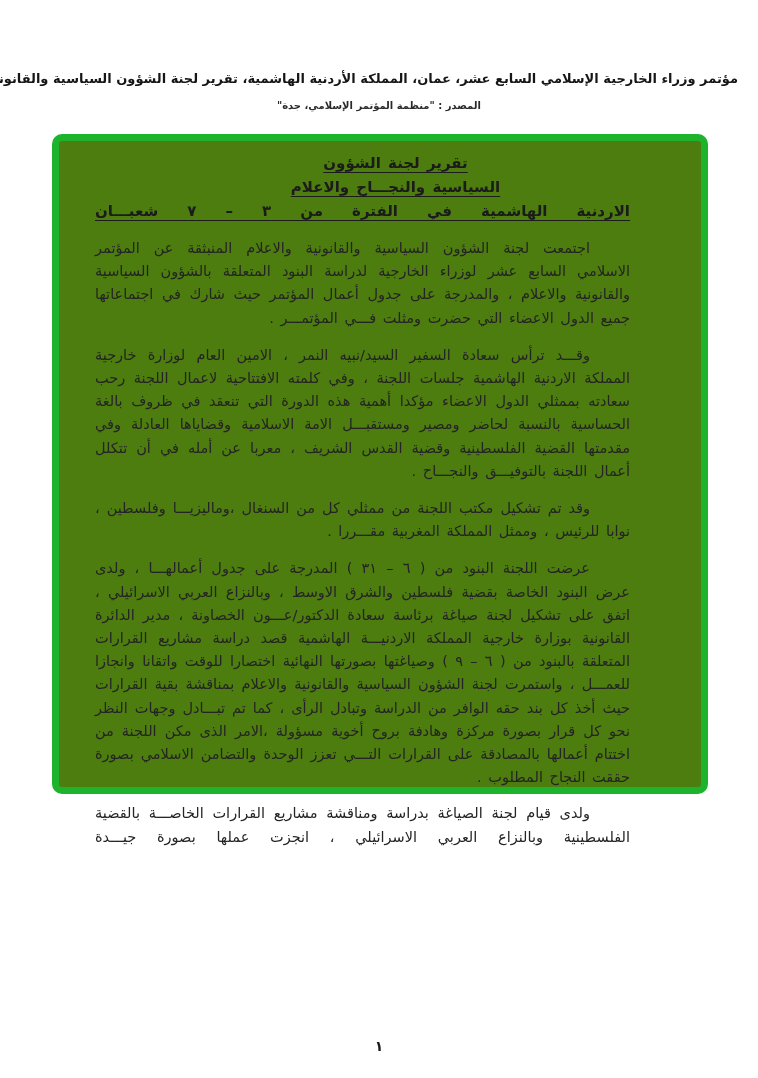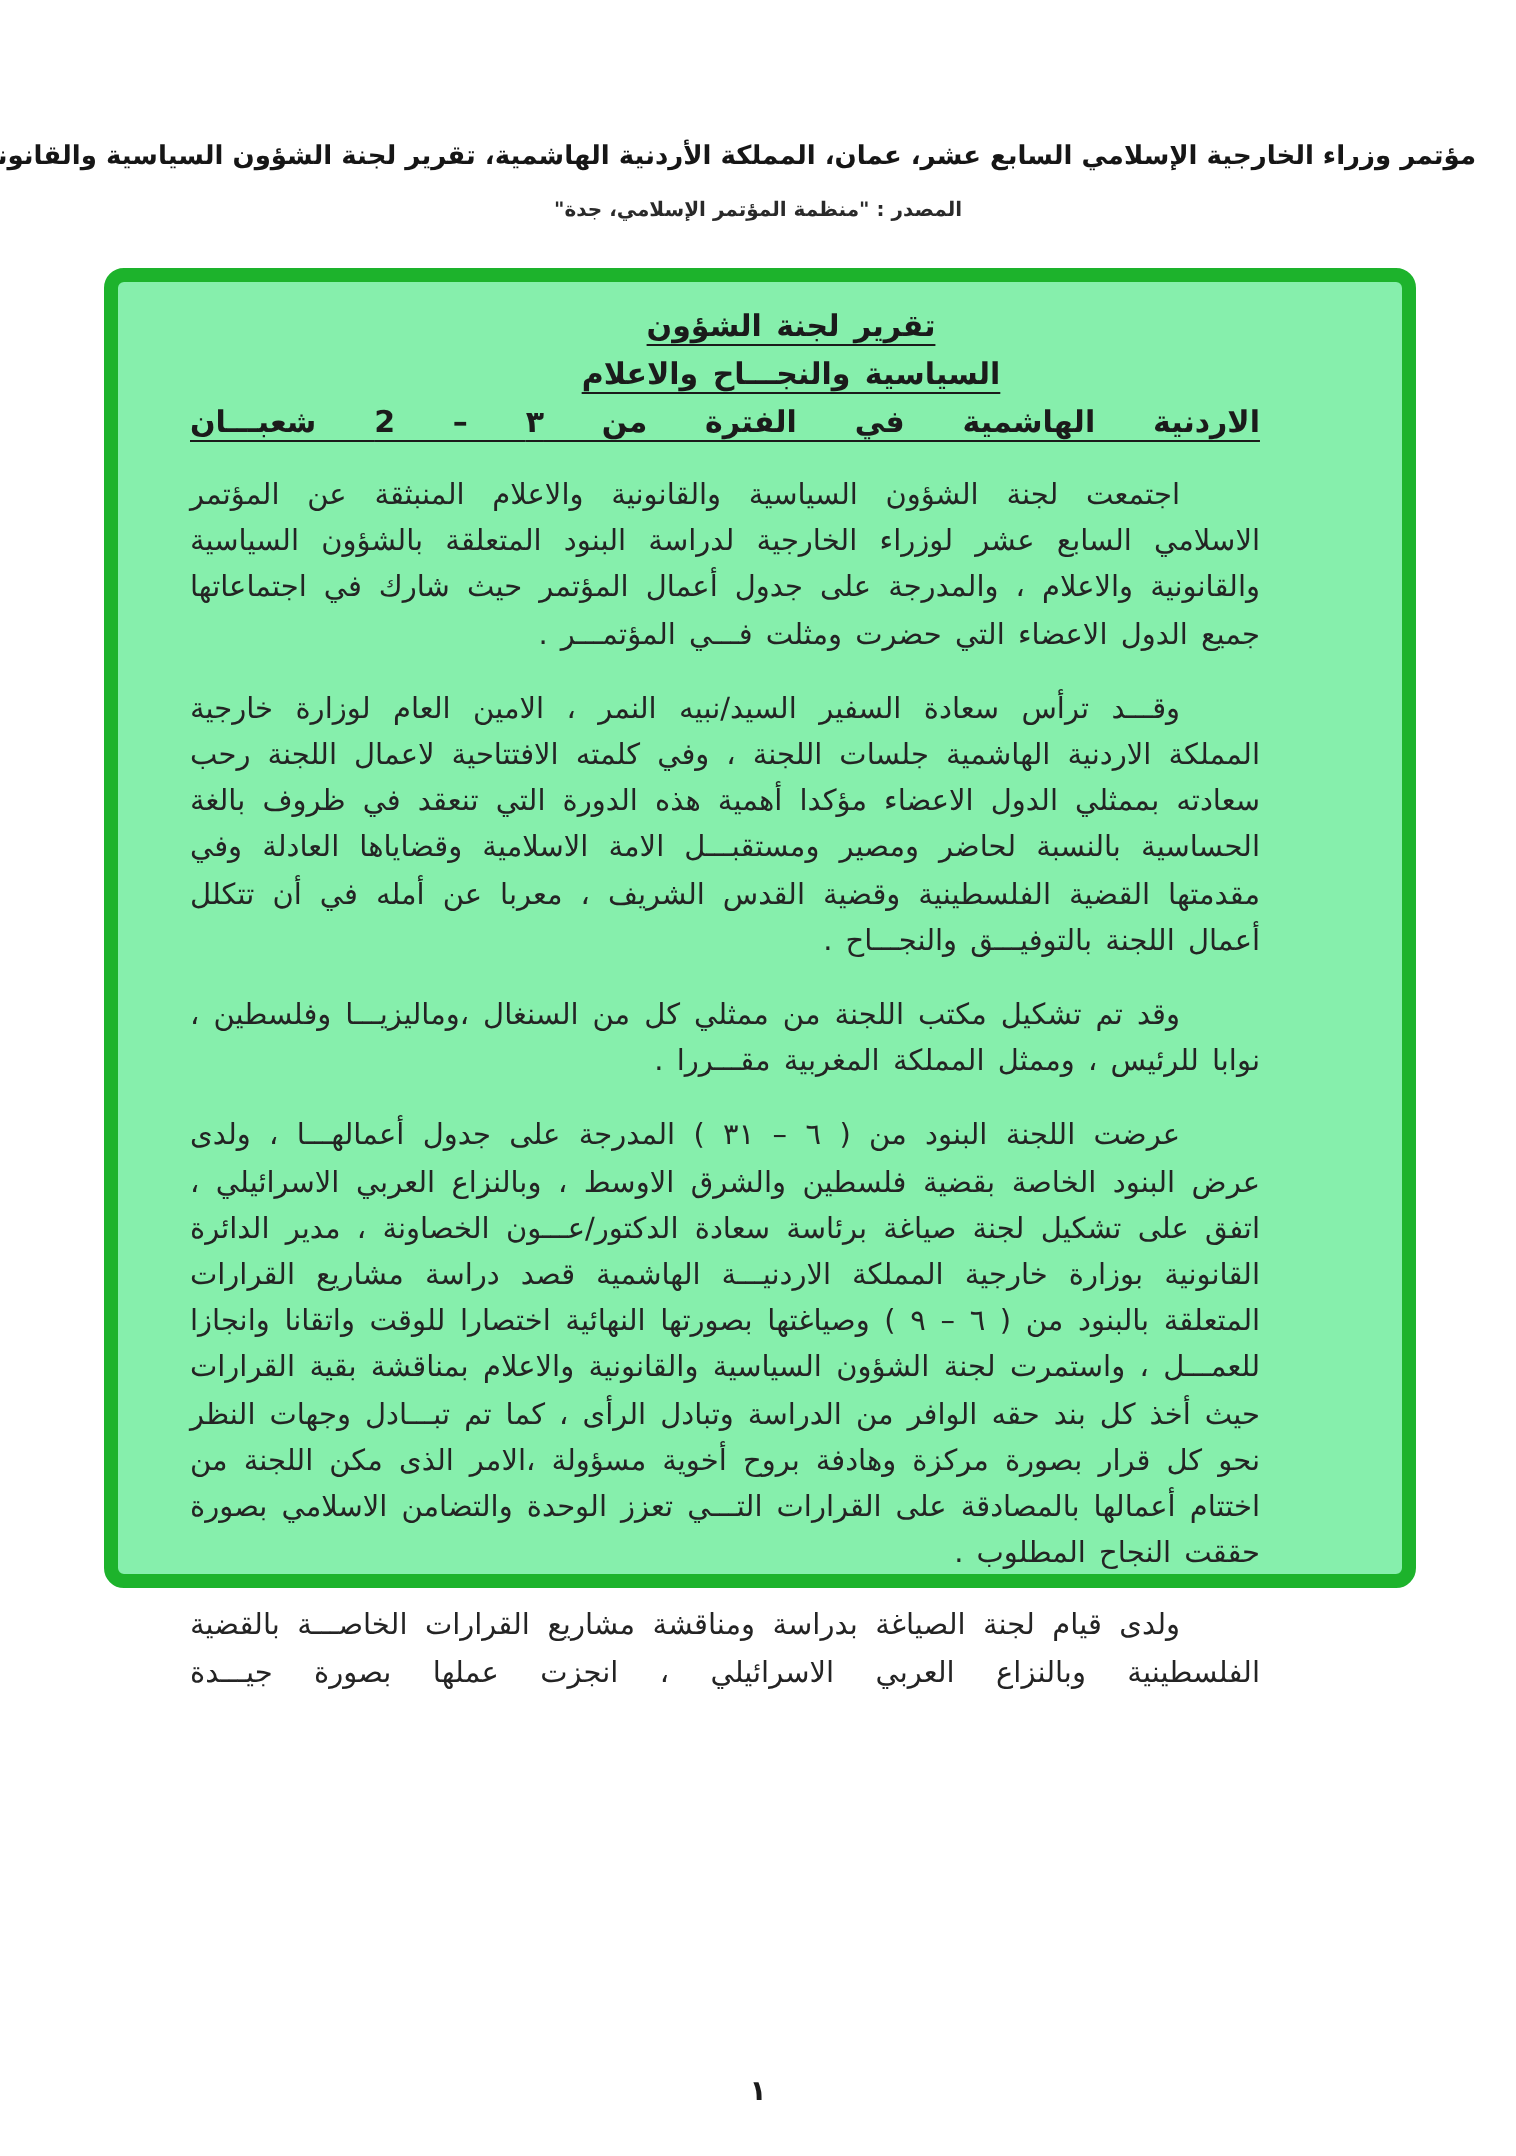--- a/index.html
+++ b/index.html
@@ -25,21 +25,21 @@
     font-weight: bold; font-size: 10px; color: #2a2a2a;
   }
 
   
   .frame {
     position: absolute; left: 52px; top: 134px;
     width: 656px; height: 660px;
     box-sizing: border-box;
     border: 7px solid #1db32c;
     border-radius: 10px;
-    background: #86efac;
+    background: #4d7c0f;
   }
   .doc {
     position: absolute;
     top: 10px; bottom: 8px;
     left: 36px; right: 71px;
     direction: rtl;
     font-size: 14.5px;
     color: #222;
     word-spacing: 2px;
   }
@@ -86,21 +86,21 @@
   <div class="hdr-source">المصدر :  "منظمة المؤتمر الإسلامي، جدة"</div>
 
   <div class="frame">
     <div class="doc">
 
       <div class="title-center">
         <div class="tl">تقرير لجنة الشؤون</div>
         <div class="tl">السياسية والنجـــاح والاعلام</div>
       </div>
 
-      <div class="title-just">الاردنية الهاشمية في الفترة من ٣ – 2 شعبـــان</div>
+      <div class="title-just">الاردنية الهاشمية في الفترة من ٣ – ٧ شعبـــان</div>
 
       <div class="para first">اجتمعت لجنة الشؤون السياسية والقانونية والاعلام المنبثقة عن المؤتمر الاسلامي السابع عشر لوزراء الخارجية لدراسة البنود المتعلقة بالشؤون السياسية والقانونية والاعلام ، والمدرجة على جدول أعمال المؤتمر حيث شارك في اجتماعاتها جميع الدول الاعضاء التي حضرت ومثلت فـــي المؤتمـــر .</div>
       <div class="para">وقـــد ترأس سعادة السفير السيد/نبيه النمر ، الامين العام لوزارة خارجية المملكة الاردنية الهاشمية جلسات اللجنة ، وفي كلمته الافتتاحية لاعمال اللجنة رحب سعادته بممثلي الدول الاعضاء مؤكدا أهمية هذه الدورة التي تنعقد في ظروف بالغة الحساسية بالنسبة لحاضر ومصير ومستقبـــل الامة الاسلامية وقضاياها العادلة وفي مقدمتها القضية الفلسطينية وقضية القدس الشريف ، معربا عن أمله في أن تتكلل أعمال اللجنة بالتوفيـــق والنجـــاح .</div>
       <div class="para">وقد تم تشكيل مكتب اللجنة من ممثلي كل من السنغال ،وماليزيـــا وفلسطين ، نوابا للرئيس ، وممثل المملكة المغربية مقـــررا .</div>
       <div class="para">عرضت اللجنة البنود من ( ٦ – ٣١ ) المدرجة على جدول أعمالهـــا ، ولدى عرض البنود الخاصة بقضية فلسطين والشرق الاوسط ، وبالنزاع العربي الاسرائيلي ، اتفق على تشكيل لجنة صياغة برئاسة سعادة الدكتور/عـــون الخصاونة ، مدير الدائرة القانونية بوزارة خارجية المملكة الاردنيـــة الهاشمية قصد دراسة مشاريع القرارات المتعلقة بالبنود من ( ٦ – ٩ ) وصياغتها بصورتها النهائية اختصارا للوقت واتقانا وانجازا للعمـــل ، واستمرت لجنة الشؤون السياسية والقانونية والاعلام بمناقشة بقية القرارات حيث أخذ كل بند حقه الوافر من الدراسة وتبادل الرأى ، كما تم تبـــادل وجهات النظر نحو كل قرار بصورة مركزة وهادفة بروح أخوية مسؤولة ،الامر الذى مكن اللجنة من اختتام أعمالها بالمصادقة على القرارات التـــي تعزز الوحدة والتضامن الاسلامي بصورة حققت النجاح المطلوب .</div>
       <div class="para stretch-last">ولدى قيام لجنة الصياغة بدراسة ومناقشة مشاريع القرارات الخاصـــة بالقضية الفلسطينية وبالنزاع العربي الاسرائيلي ، انجزت عملها بصورة جيـــدة</div>
 
     </div>
   </div>
 

